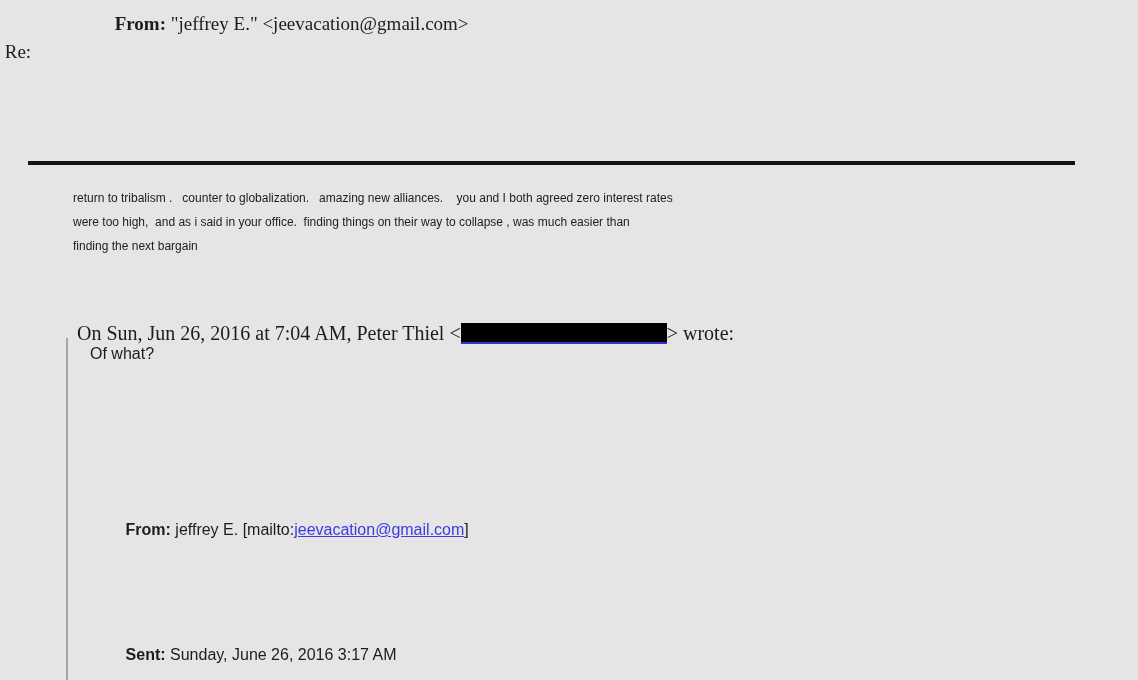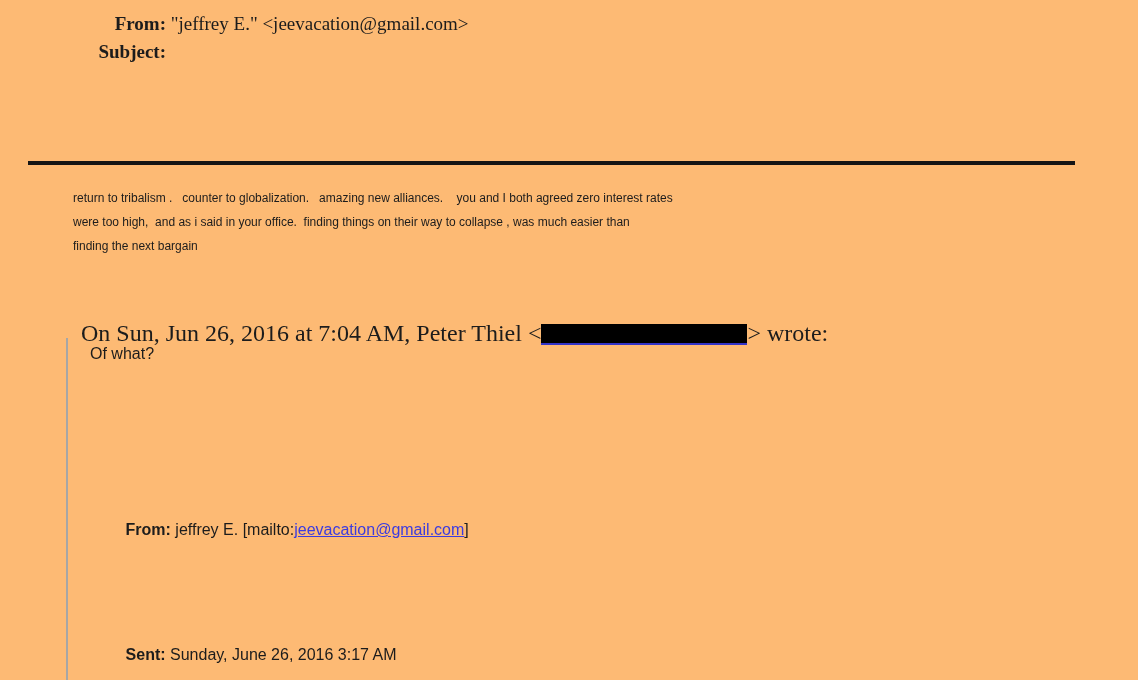--- a/index.html
+++ b/index.html
@@ -1,21 +1,21 @@
 <!DOCTYPE html>
 <html><head>
 <meta charset="utf-8">
 <style>
   * { margin: 0; padding: 0; box-sizing: border-box; }
   html, body { background: #ffffff; }
   .page {
     position: relative;
     width: 1138px;
     height: 680px;
-    background: #fdba74;
+    background: #e5e5e5;
     overflow: hidden;
     color: #1c1c1c;
   }
   
   .email-header {
     position: absolute;
     left: 0;
     top: 10px;
     font-family: "Liberation Serif", "DejaVu Serif", serif;
     font-size: 19px;
@@ -48,21 +48,21 @@
     line-height: 24px;
     white-space: pre-wrap;
     margin-left: 16px;
   }
   
   .attribution {
     position: absolute;
     left: 57px;
     top: 297px;
     font-family: "Liberation Serif", "DejaVu Serif", serif;
-    font-size: 24px;
+    font-size: 20px;
     line-height: 24px;
     white-space: pre-wrap;
   }
   
   .quote {
     position: absolute;
     left: 66px;
     top: 338px;
     bottom: 0;
     width: 1000px;
@@ -101,21 +101,21 @@
 </head>
 <body>
 
 <div class="page">
 
   <div class="email-header">
     <div class="hrow">
       <span class="hlabel">From:</span><span class="hvalue"> "jeffrey E." &lt;jeevacation@gmail.com&gt;</span>
     </div>
     <div class="hrow">
-      <span class="hlabel">Subject:</span>
+      <span class="hvalue"> Re:</span>
     </div>
     <div class="hrow">
       
     </div>
   </div>
 
   <div class="rule"></div>
 
   <div class="body-text">return to tribalism .   counter to globalization.   amazing new alliances.    you and I both agreed zero interest rates
 were too high,  and as i said in your office.  finding things on their way to collapse , was much easier than

